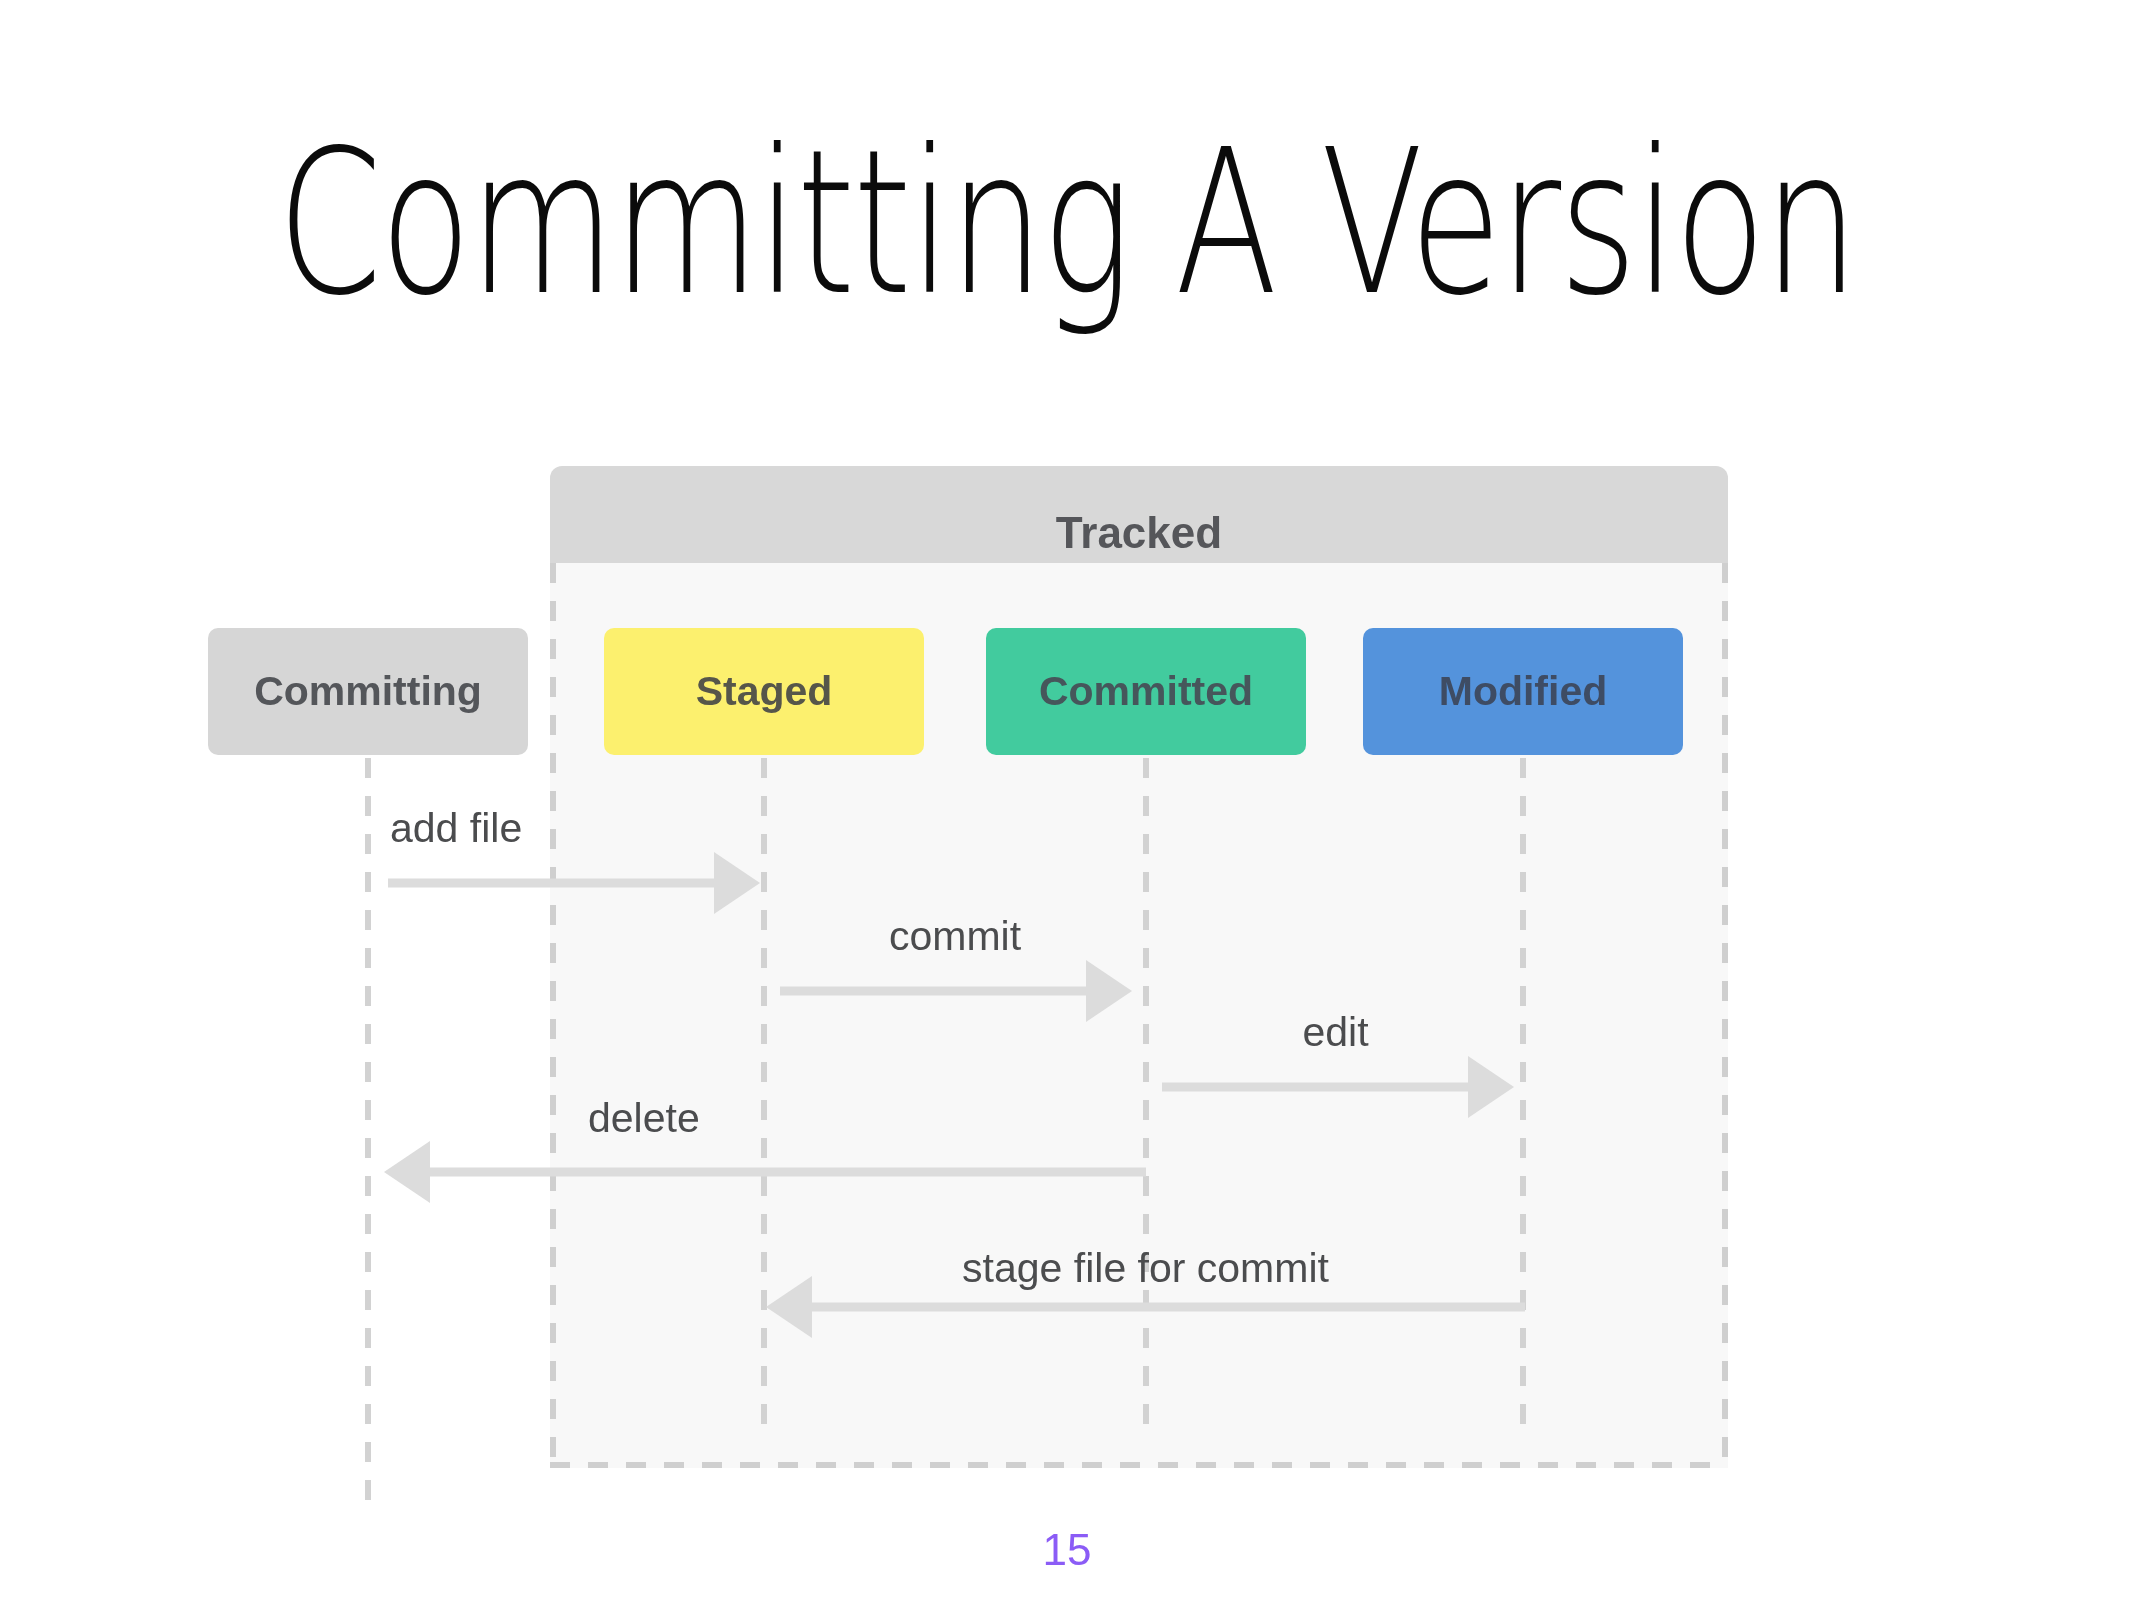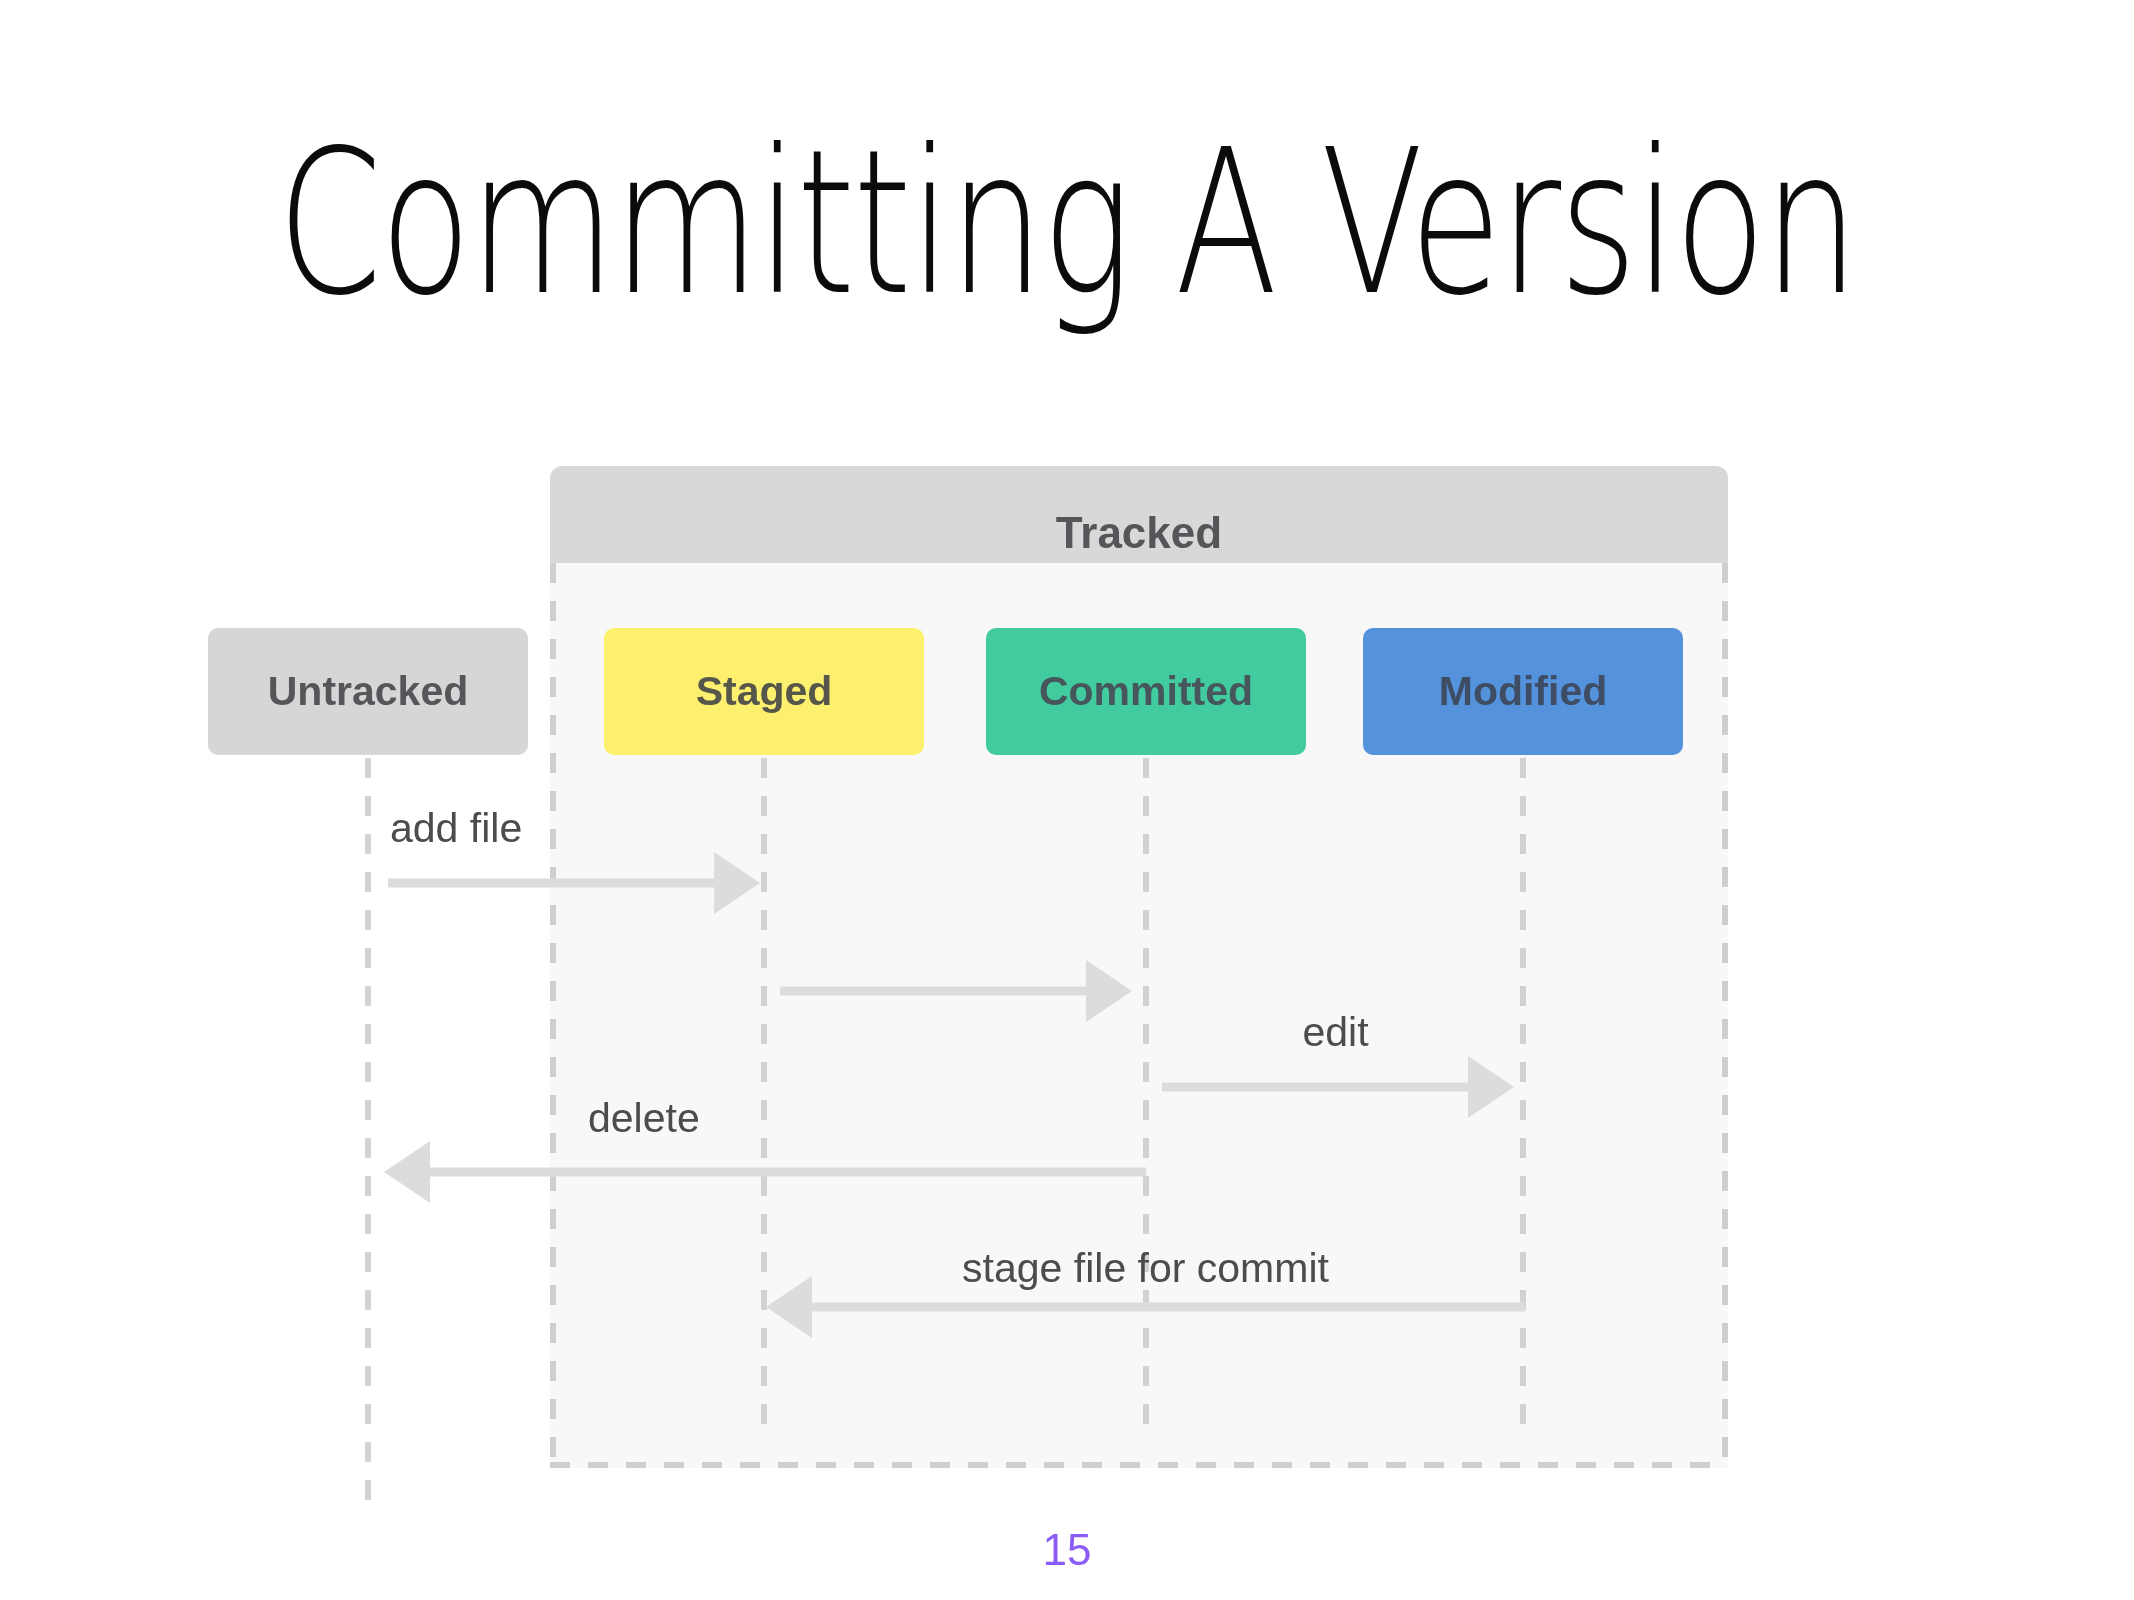--- a/index.html
+++ b/index.html
@@ -145,21 +145,21 @@
     <div class="dash-v edge-right"></div>
     <div class="dash-h-bottom"></div>
   </div>
 
   <div class="lifeline lifeline-untracked"></div>
   <div class="lifeline lifeline-staged"></div>
   <div class="lifeline lifeline-committed"></div>
   <div class="lifeline lifeline-modified"></div>
 
   <div class="state-box state-untracked" style="background: rgb(214, 214, 214);">
-    <span style="color: rgb(84, 86, 90);">Untracked</span>
+    <span style="color: rgb(84, 86, 90);">Committing</span>
   </div>
   <div class="state-box state-staged" style="background: rgb(252, 240, 110);">
     <span style="color: rgb(86, 86, 74);">Staged</span>
   </div>
   <div class="state-box state-committed" style="background: rgb(66, 203, 158);">
     <span style="color: rgb(70, 86, 91);">Committed</span>
   </div>
   <div class="state-box state-modified" style="background: rgb(84, 147, 220);">
     <span style="color: rgb(62, 76, 100);">Modified</span>
   </div>
@@ -179,19 +179,20 @@
   <div class="arrow dir-left arrow-delete">
     <div class="shaft"></div>
     <div class="head"></div>
   </div>
   <div class="arrow dir-left arrow-stage">
     <div class="shaft"></div>
     <div class="head"></div>
   </div>
 
   <div class="t-label label-add-file">add file</div>
+  <div class="t-label label-commit">commit</div>
   <div class="t-label label-edit">edit</div>
   <div class="t-label label-delete">delete</div>
   <div class="t-label label-stage">stage file for commit</div>
 
   <div class="page-number">15</div>
 
 </div>
 
 </body></html>

